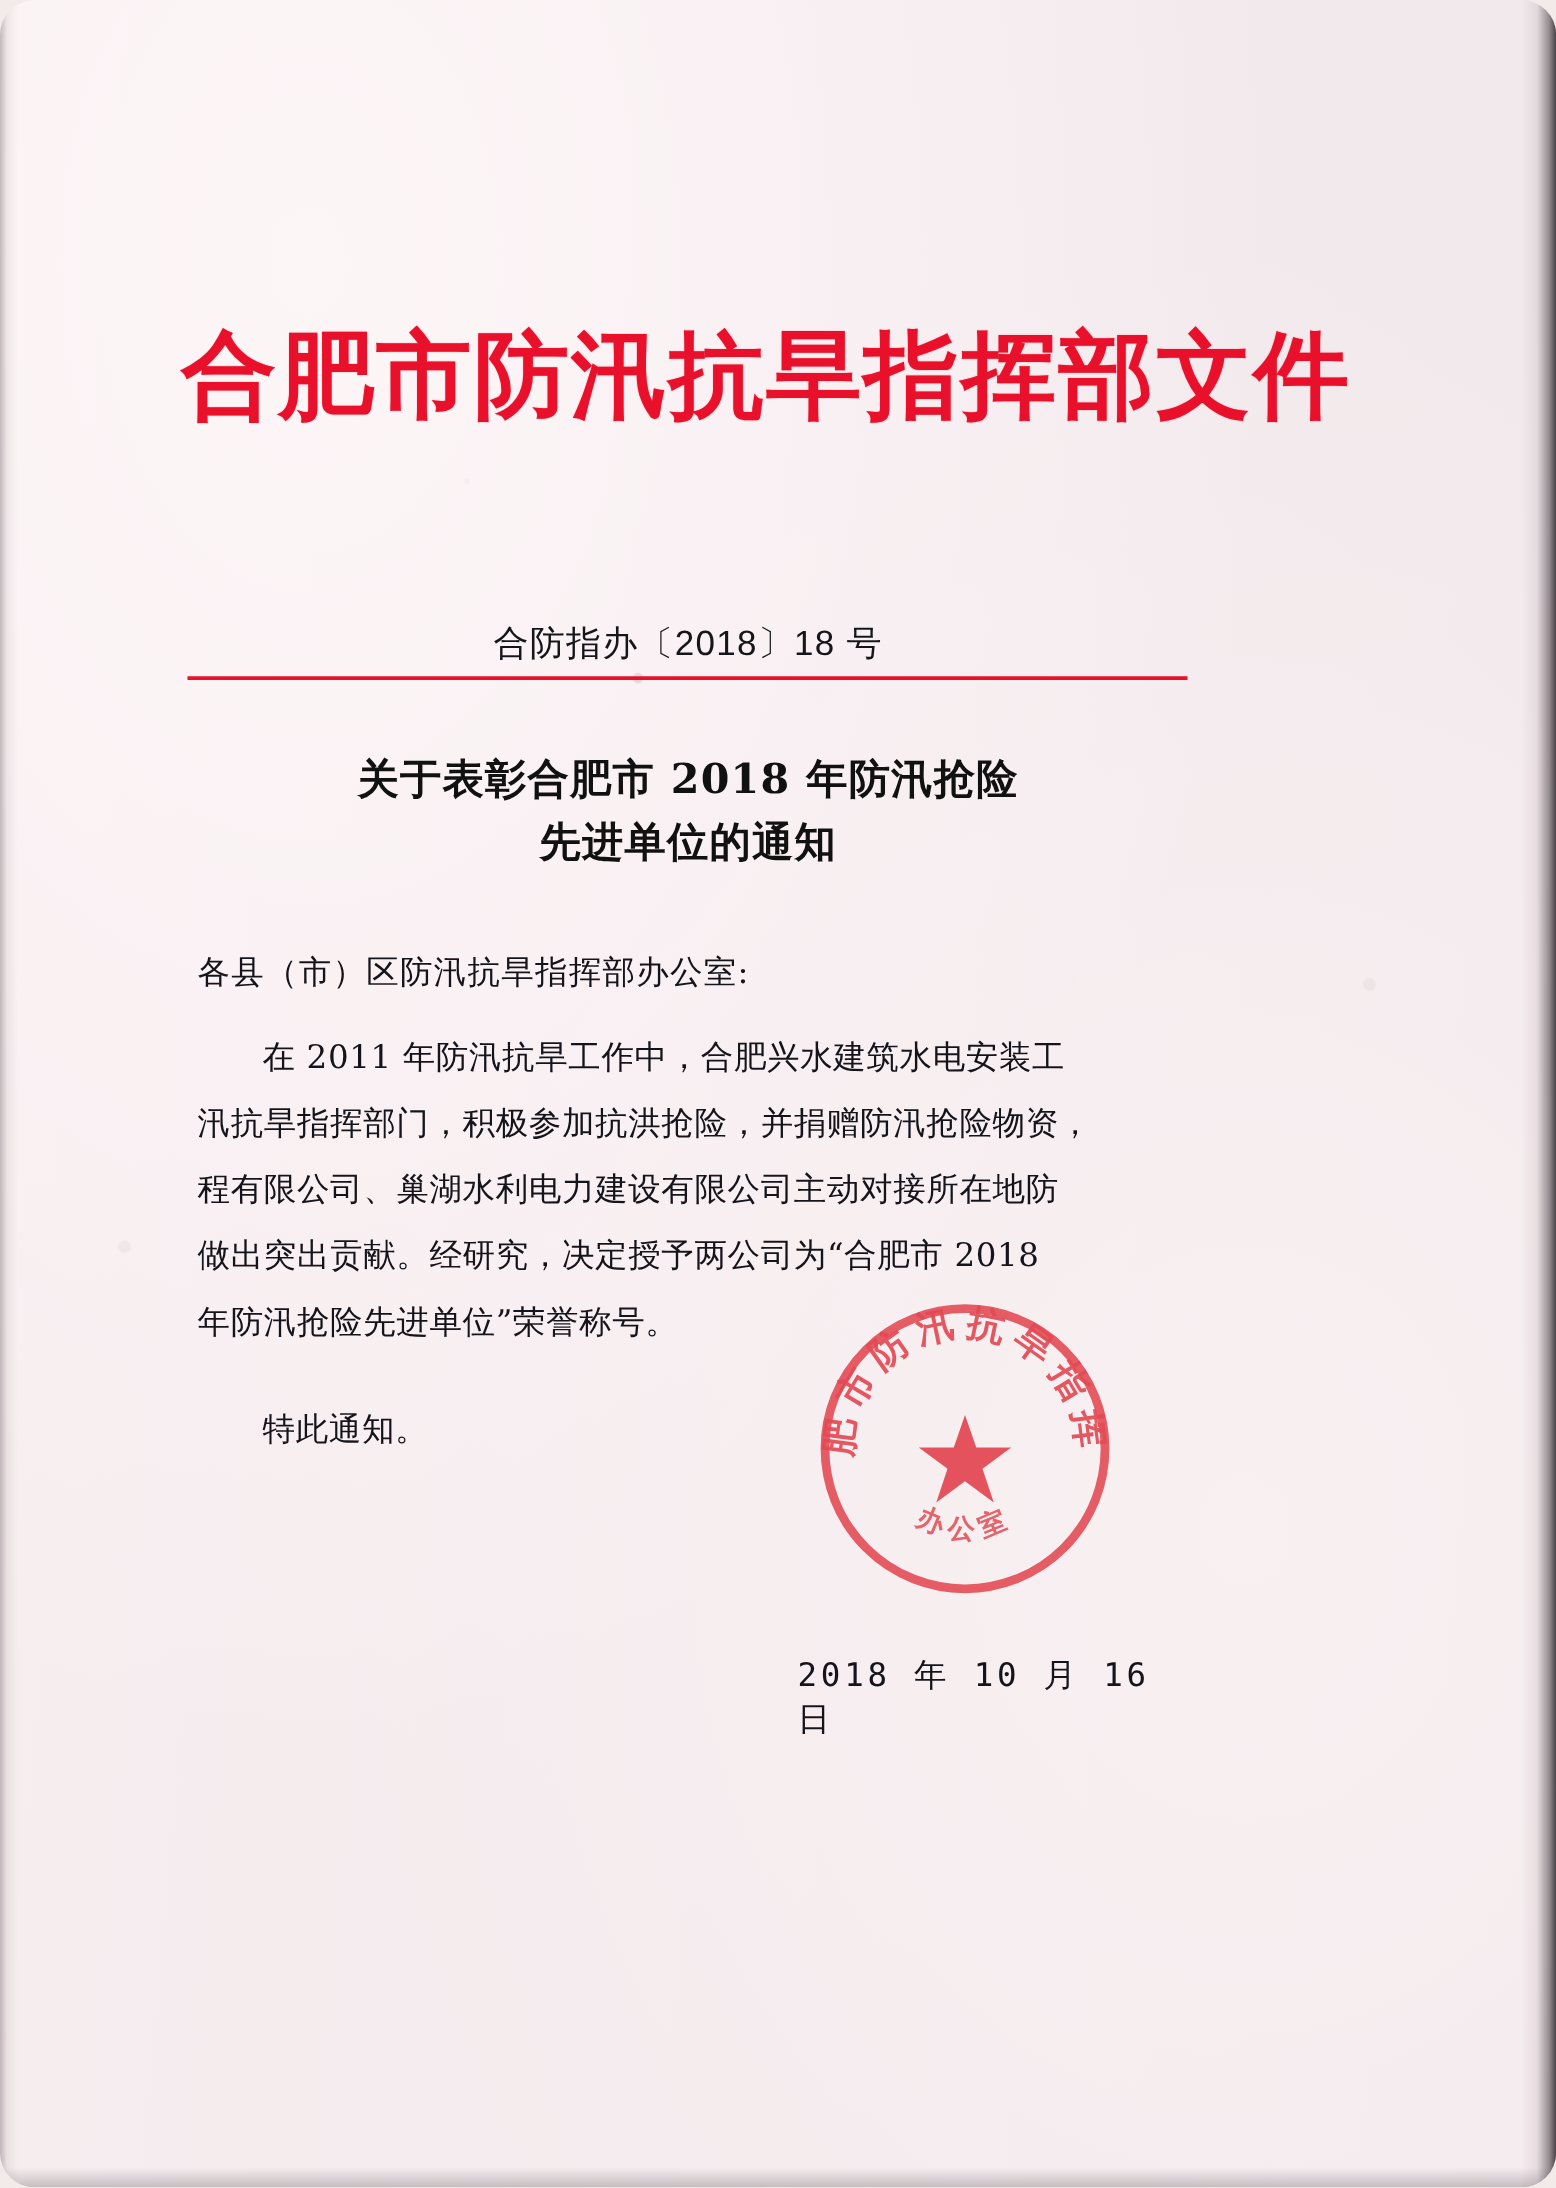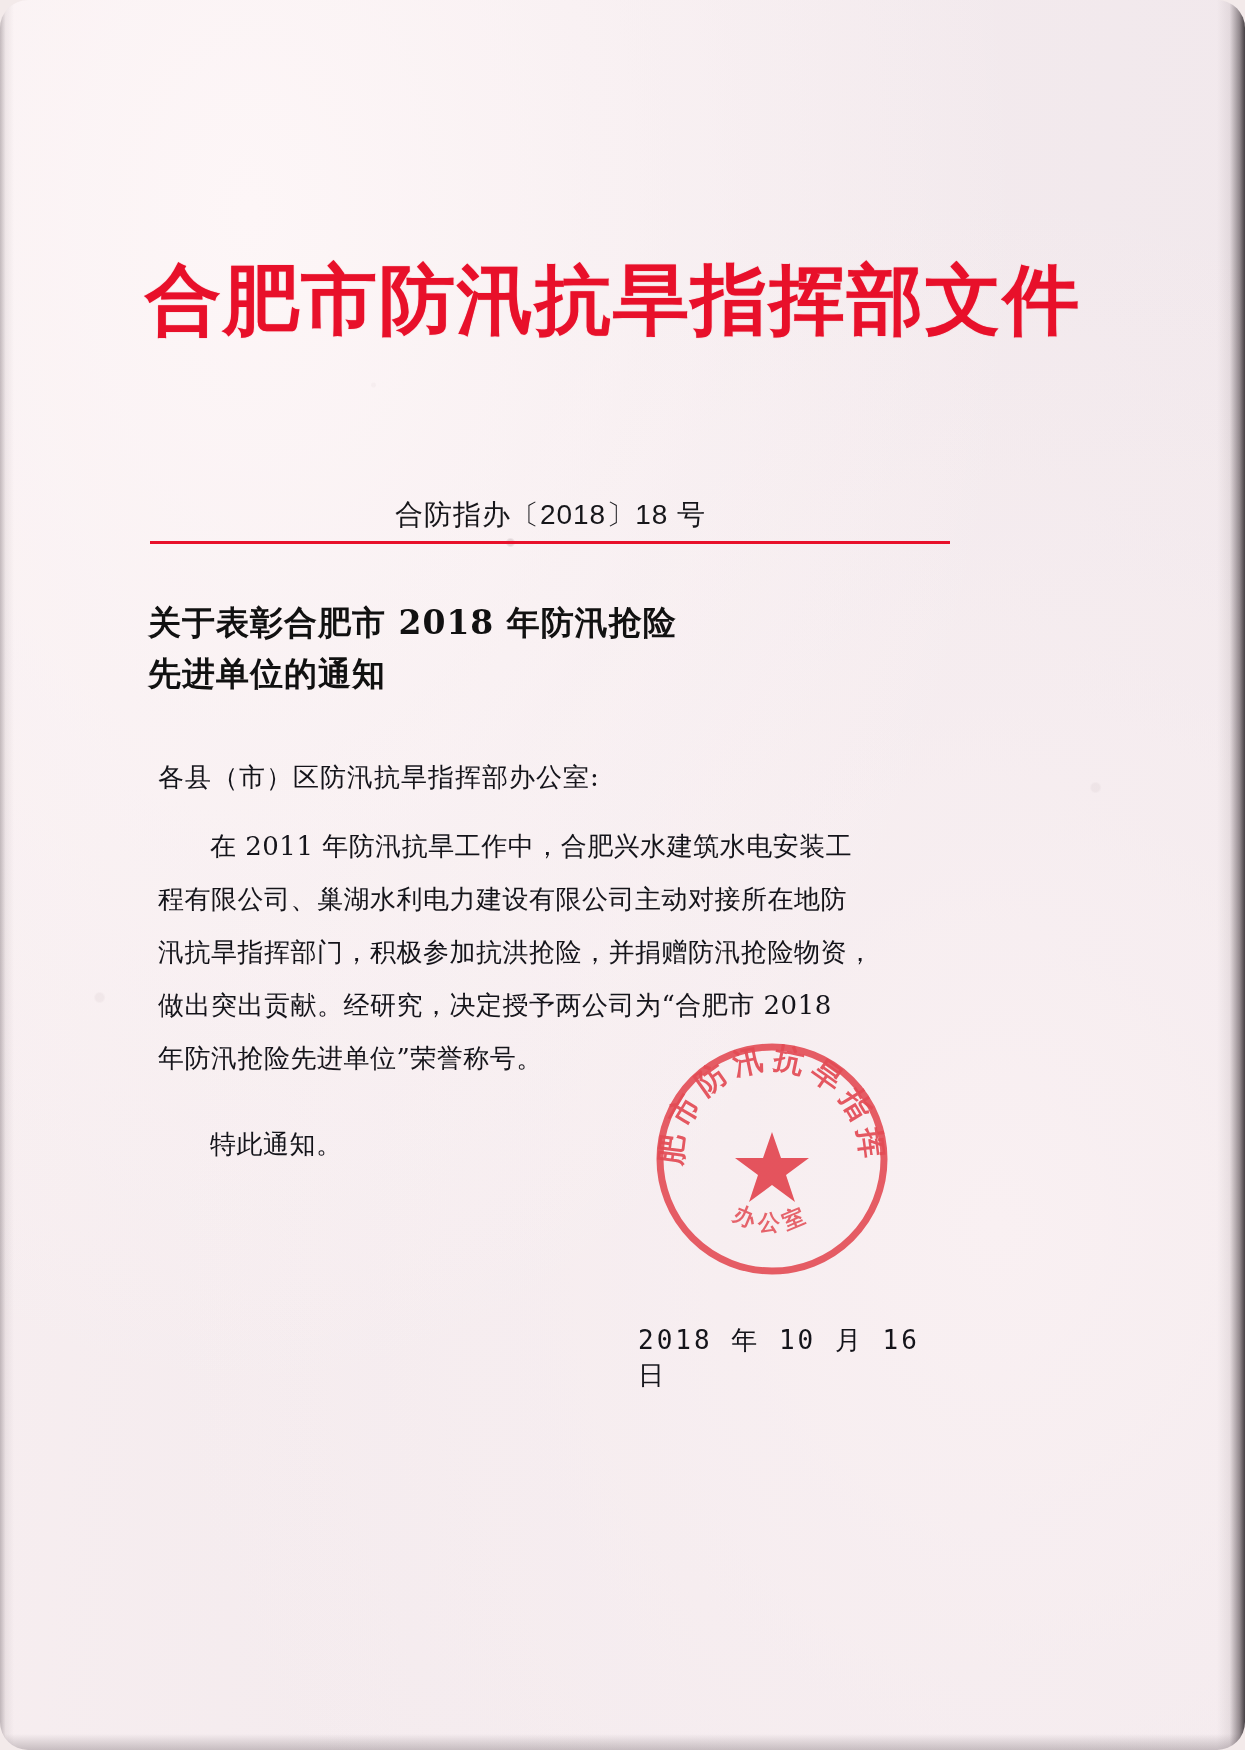--- a/index.html
+++ b/index.html
@@ -117,20 +117,21 @@
     height: 3px;
     background: #e8102a;
   }
 
   
   .doc-title {
     position: absolute;
     left: 0;
     top: 597px;
     width: 805px;
+    text-align: center;
     font-size: 33px;
     font-weight: 700;
     color: #111;
     line-height: 1.55;
     letter-spacing: 1px;
     font-family: "DejaVu Serif", serif;
   }
   .doc-title .ln {
     display: block;
   }
@@ -214,22 +215,22 @@
 
     <div class="doc-title">
       <span class="ln">关于表彰合肥市 2018 年防汛抢险</span>
       <span class="ln">先进单位的通知</span>
     </div>
 
     <div class="salutation">各县（市）区防汛抗旱指挥部办公室:</div>
 
     <div class="para para-main">
       <span class="pline justify" style="padding-left:52px;">在 2011 年防汛抗旱工作中，合肥兴水建筑水电安装工</span>
+      <span class="pline">汛抗旱指挥部门，积极参加抗洪抢险，并捐赠防汛抢险物资，</span>
       <span class="pline">程有限公司、巢湖水利电力建设有限公司主动对接所在地防</span>
-      <span class="pline">汛抗旱指挥部门，积极参加抗洪抢险，并捐赠防汛抢险物资，</span>
       <span class="pline">做出突出贡献。经研究，决定授予两公司为“合肥市 2018</span>
       <span class="pline">年防汛抢险先进单位”荣誉称号。</span>
     </div>
 
     <div class="para para-closing">特此通知。</div>
 
     <div class="doc-date">2018 年 10 月 16 日</div>
 
     <div class="seal">
       <svg width="238" height="238" viewBox="0 0 238 238" xmlns="http://www.w3.org/2000/svg">

